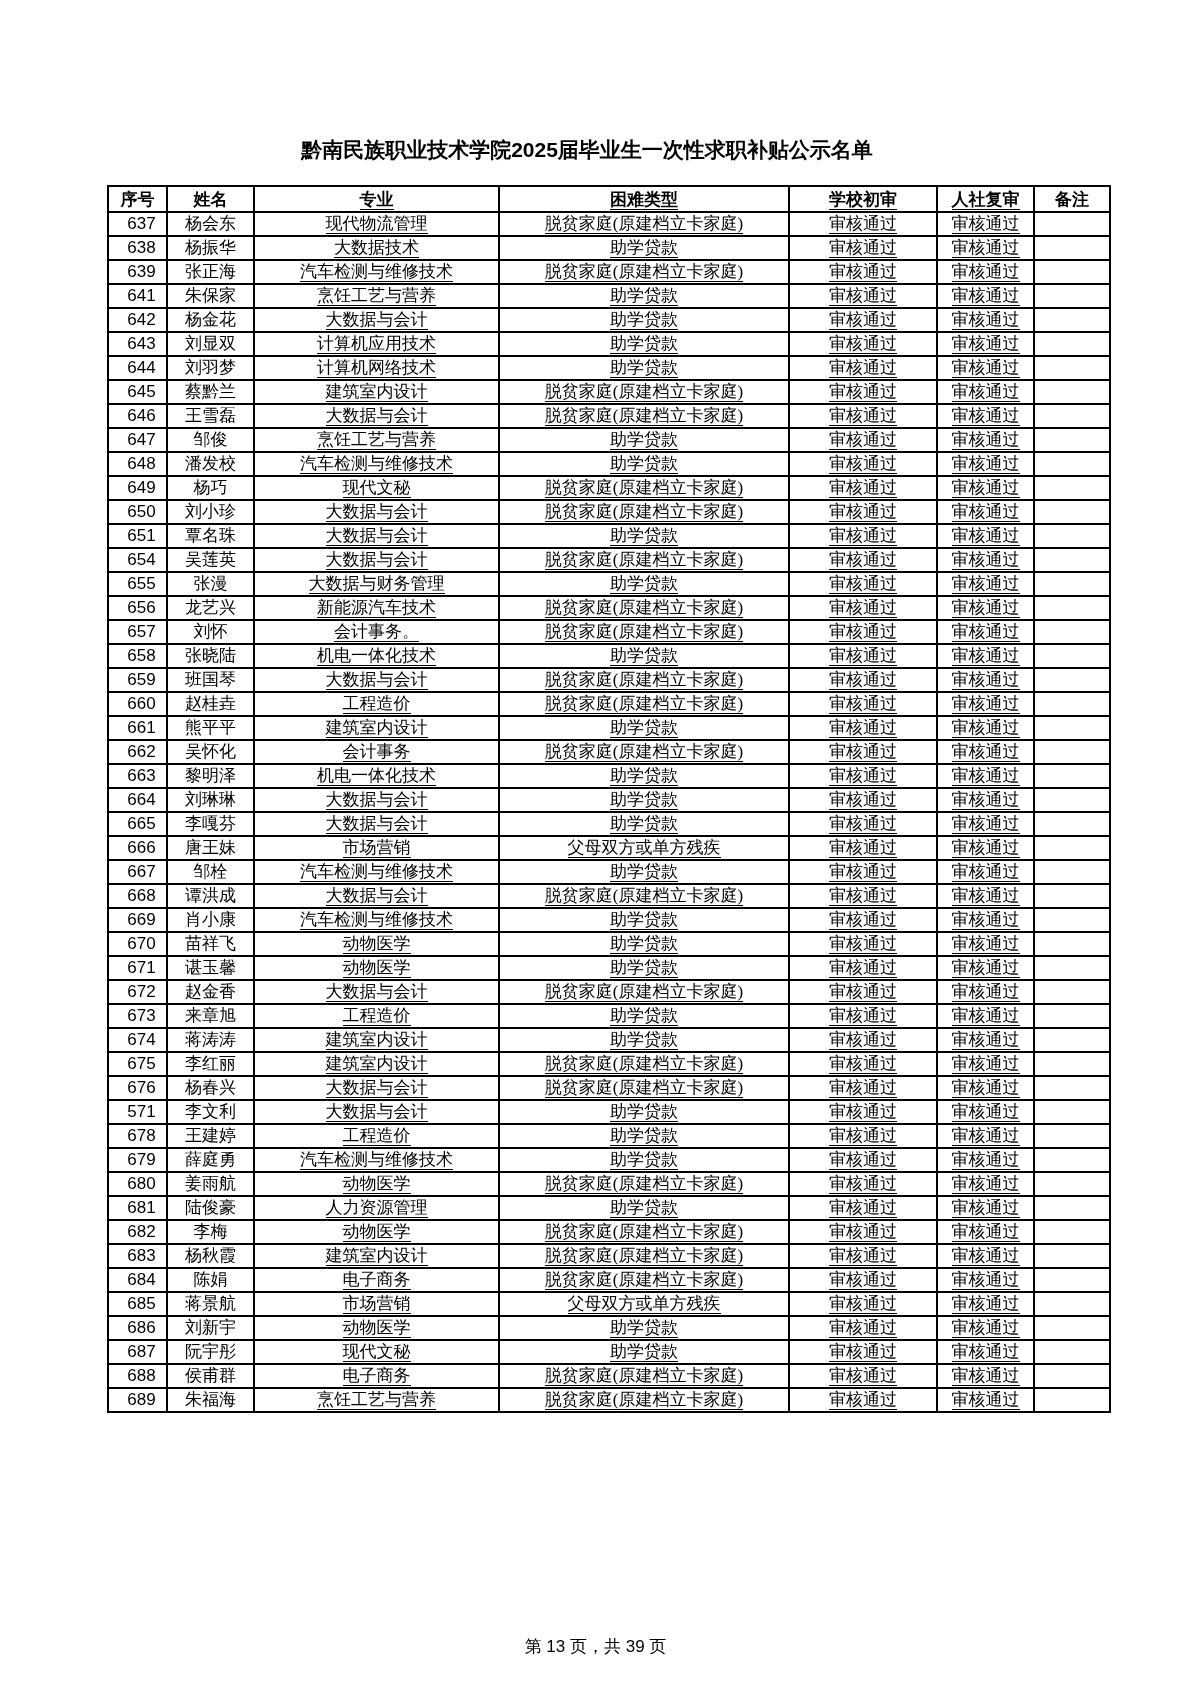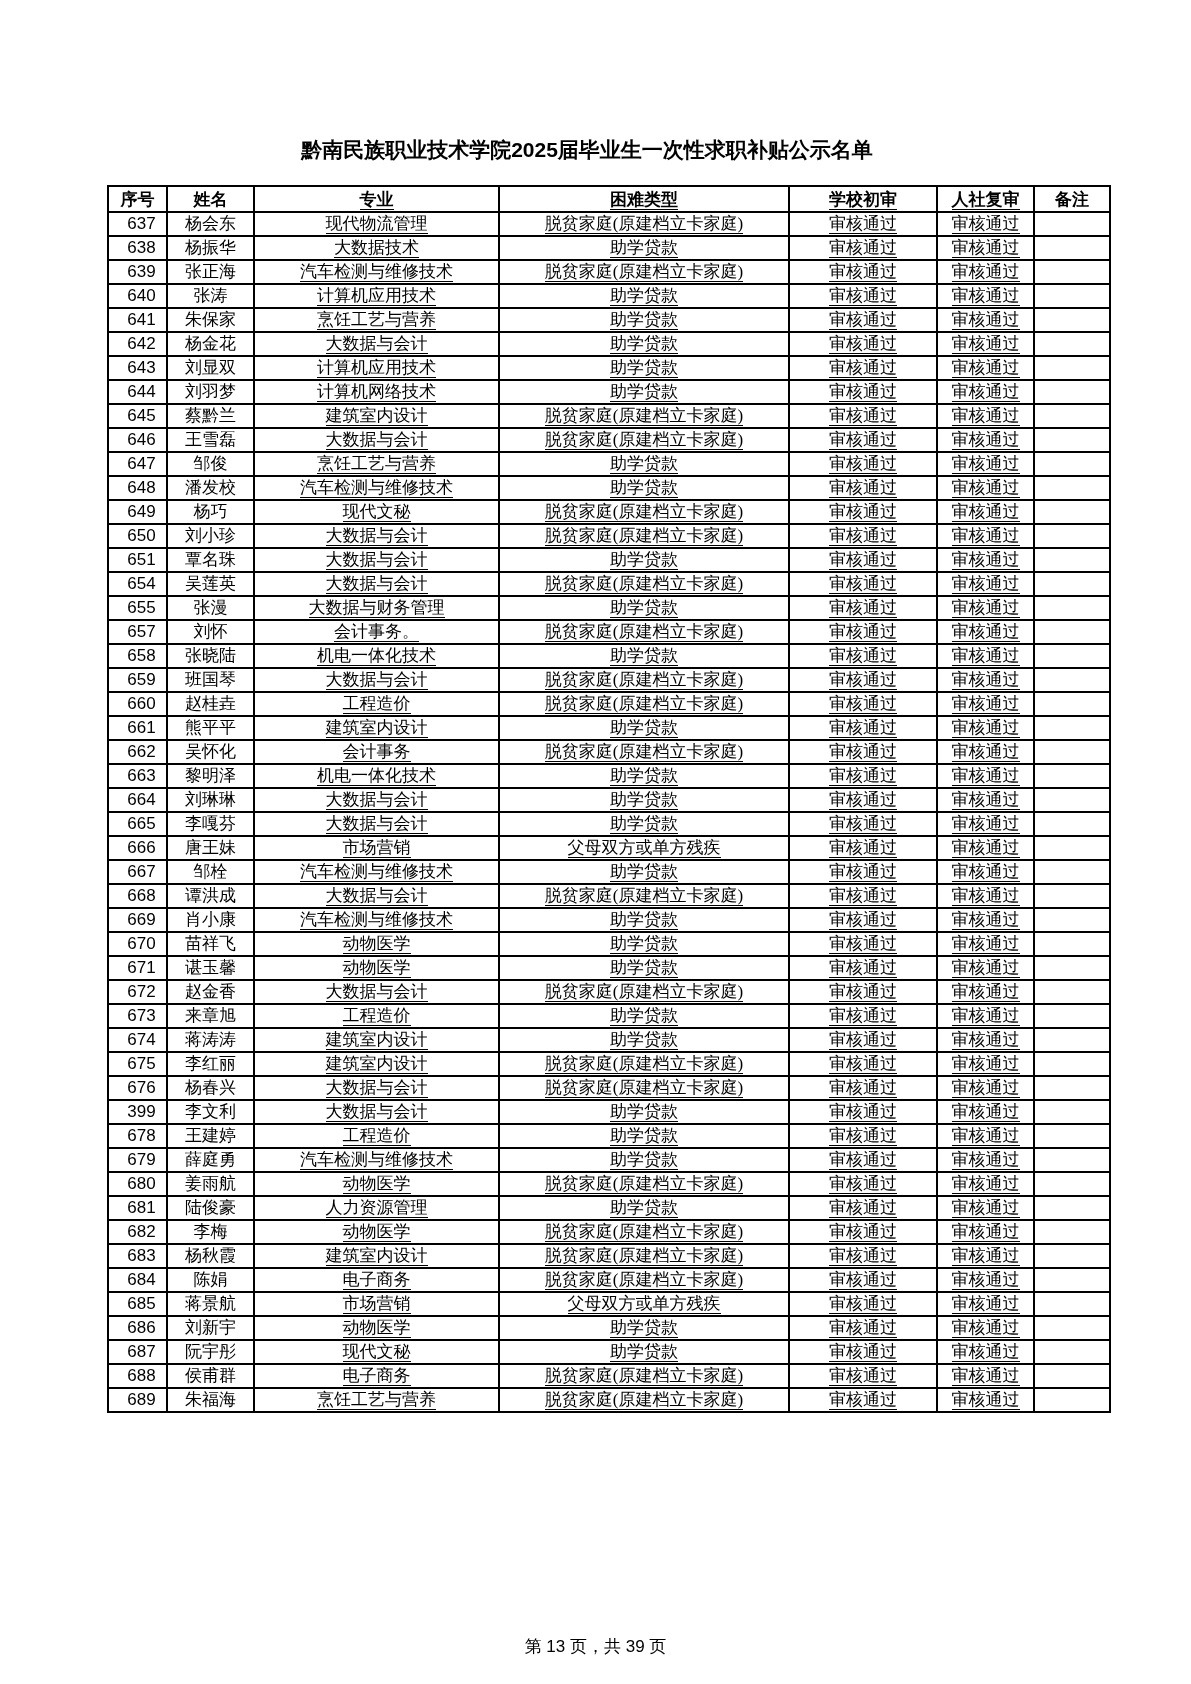--- a/index.html
+++ b/index.html
@@ -129,29 +129,20 @@
         <tr>
           <td class="num">639</td>
           <td>张正海</td>
           <td><span class="u">汽车检测与维修技术</span></td>
           <td><span class="u">脱贫家庭(原建档立卡家庭)</span></td>
           <td><span class="u">审核通过</span></td>
           <td><span class="u">审核通过</span></td>
           <td></td>
         </tr>
         <tr>
-          <td class="num">640</td>
-          <td>张涛</td>
-          <td><span class="u">计算机应用技术</span></td>
-          <td><span class="u">助学贷款</span></td>
-          <td><span class="u">审核通过</span></td>
-          <td><span class="u">审核通过</span></td>
-          <td></td>
-        </tr>
-        <tr>
           <td class="num">641</td>
           <td>朱保家</td>
           <td><span class="u">烹饪工艺与营养</span></td>
           <td><span class="u">助学贷款</span></td>
           <td><span class="u">审核通过</span></td>
           <td><span class="u">审核通过</span></td>
           <td></td>
         </tr>
         <tr>
           <td class="num">642</td>
@@ -250,20 +241,29 @@
           <td><span class="u">脱贫家庭(原建档立卡家庭)</span></td>
           <td><span class="u">审核通过</span></td>
           <td><span class="u">审核通过</span></td>
           <td></td>
         </tr>
         <tr>
           <td class="num">655</td>
           <td>张漫</td>
           <td><span class="u">大数据与财务管理</span></td>
           <td><span class="u">助学贷款</span></td>
+          <td><span class="u">审核通过</span></td>
+          <td><span class="u">审核通过</span></td>
+          <td></td>
+        </tr>
+        <tr>
+          <td class="num">656</td>
+          <td>龙艺兴</td>
+          <td><span class="u">新能源汽车技术</span></td>
+          <td><span class="u">脱贫家庭(原建档立卡家庭)</span></td>
           <td><span class="u">审核通过</span></td>
           <td><span class="u">审核通过</span></td>
           <td></td>
         </tr>
         <tr>
           <td class="num">657</td>
           <td>刘怀</td>
           <td><span class="u">会计事务。</span></td>
           <td><span class="u">脱贫家庭(原建档立卡家庭)</span></td>
           <td><span class="u">审核通过</span></td>
@@ -435,21 +435,21 @@
         <tr>
           <td class="num">676</td>
           <td>杨春兴</td>
           <td><span class="u">大数据与会计</span></td>
           <td><span class="u">脱贫家庭(原建档立卡家庭)</span></td>
           <td><span class="u">审核通过</span></td>
           <td><span class="u">审核通过</span></td>
           <td></td>
         </tr>
         <tr>
-          <td class="num">399</td>
+          <td class="num">571</td>
           <td>李文利</td>
           <td><span class="u">大数据与会计</span></td>
           <td><span class="u">助学贷款</span></td>
           <td><span class="u">审核通过</span></td>
           <td><span class="u">审核通过</span></td>
           <td></td>
         </tr>
         <tr>
           <td class="num">678</td>
           <td>王建婷</td>

